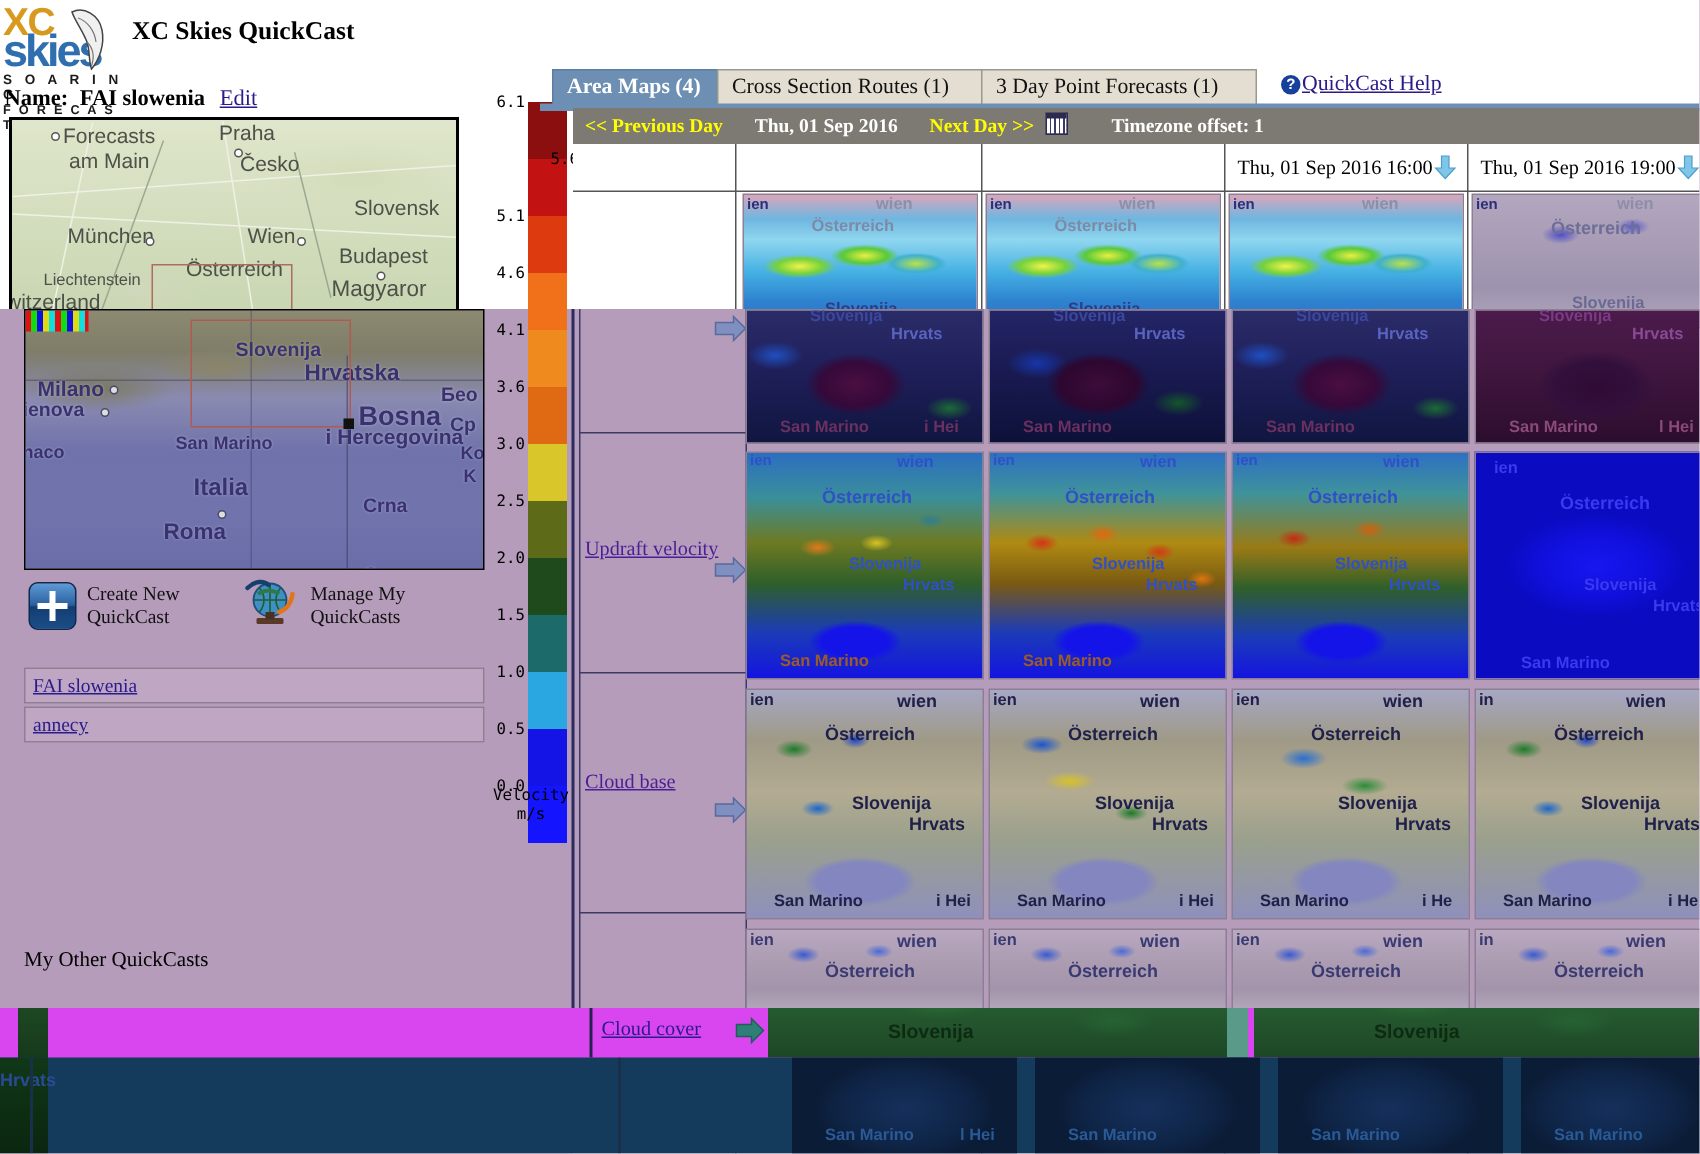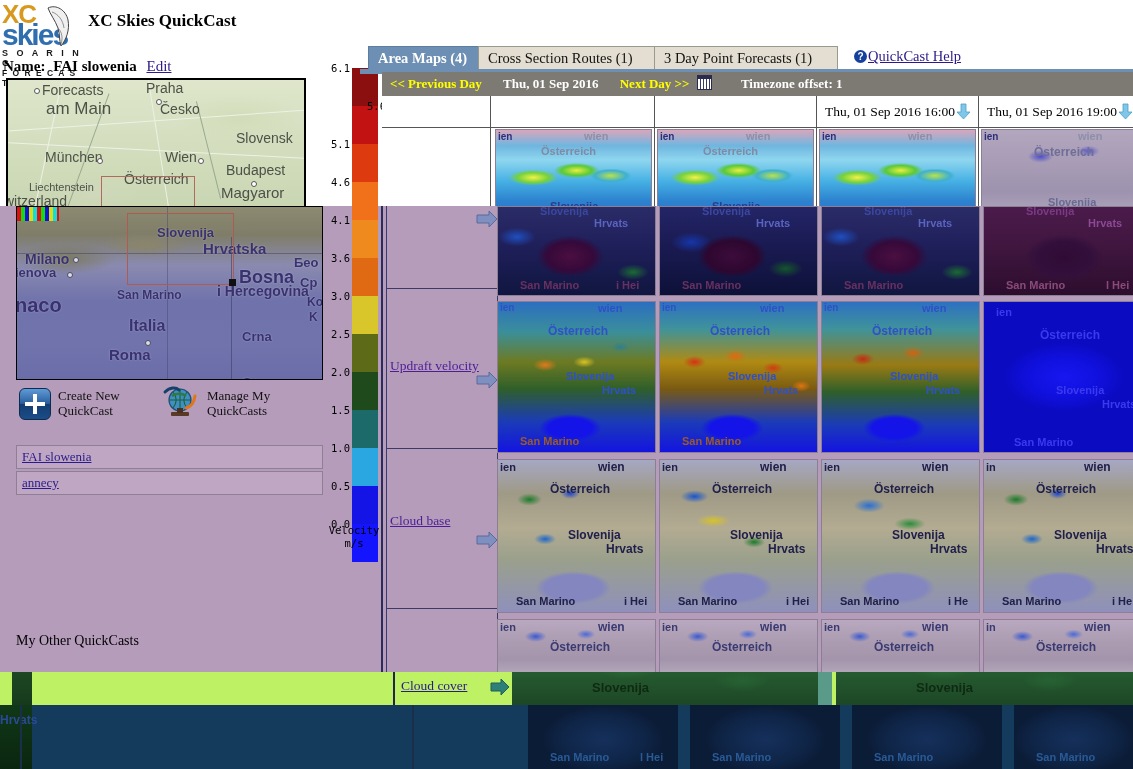--- a/index.html
+++ b/index.html
@@ -164,21 +164,21 @@
       radial-gradient(ellipse 12px 6px at 56% 26%, #4a6ad6 0%, rgba(74,106,214,0) 78%),
       linear-gradient(180deg,#b9a8bf 0%,#ab9cb2 40%,#a394ab 72%,#b5aabd 100%);}
 
   
   .tl{position:absolute;font-family:"Liberation Sans",sans-serif;font-weight:bold;
       pointer-events:none;white-space:nowrap;}
 
   
   #layerA{left:0;top:206px;width:1133px;height:468px;background:#b69cbb;overflow:hidden;}
   
-  #layerB{left:0;top:672px;width:1133px;height:38px;background:#bef264;overflow:hidden;}
+  #layerB{left:0;top:672px;width:1133px;height:38px;background:#d946ef;overflow:hidden;}
   
   #layerC{left:0;top:705px;width:1133px;height:64px;background:#143a5c;overflow:hidden;}
 
   
   #map-detail{left:16px;top:206px;width:305px;height:172px;border:1px solid #000;overflow:hidden;
     background:
       radial-gradient(ellipse 70px 22px at 16% 30%, #7b7a63 0%, rgba(123,122,99,0) 72%),
       radial-gradient(ellipse 60px 18px at 42% 22%, #8a8569 0%, rgba(138,133,105,0) 72%),
       linear-gradient(180deg,#8d8a72 0%,#7f7d68 16%,#8a8ab0 34%,#6f72ab 55%,#7173ad 80%,#6a6da8 100%);}
   .md-label{position:absolute;font-family:"Liberation Sans",sans-serif;font-weight:bold;
@@ -234,21 +234,21 @@
 </div>
 
 <div class="abs" id="map-overview">
   <div class="mo-road" style="left:0;top:40px;width:300px;transform:rotate(-4deg)"></div>
   <div class="mo-road" style="left:0;top:70px;width:300px;transform:rotate(3deg)"></div>
   <div class="mo-road" style="left:40px;top:0;width:1px;height:128px;transform:rotate(12deg)"></div>
   <div class="mo-road" style="left:150px;top:0;width:1px;height:128px;transform:rotate(-9deg)"></div>
   <div class="mo-river" style="left:80px;top:10px;width:1px;height:120px;transform:rotate(20deg)"></div>
   <div class="mo-river" style="left:200px;top:20px;width:1px;height:100px;transform:rotate(-14deg)"></div>
   <div class="mo-label" style="left:34px;top:2px;font-size:14px;">Forecasts</div>
-  <div class="mo-label" style="left:38px;top:19px;font-size:17px;">am Main</div>
+  <div class="mo-label" style="left:38px;top:19px;font-size:14px;">am Main</div>
   <div class="mo-dot" style="left:26px;top:8px;"></div>
   <div class="mo-label" style="left:138px;top:0px;font-size:14px;">Praha</div>
   <div class="mo-dot" style="left:148px;top:19px;"></div>
   <div class="mo-label" style="left:152px;top:21px;font-size:14px;">Česko</div>
   <div class="mo-label" style="left:228px;top:50px;font-size:14px;">Slovensk</div>
   <div class="mo-label" style="left:37px;top:69px;font-size:14px;">München</div>
   <div class="mo-dot" style="left:89px;top:78px;"></div>
   <div class="mo-label" style="left:157px;top:69px;font-size:14px;">Wien</div>
   <div class="mo-dot" style="left:190px;top:78px;"></div>
   <div class="mo-label" style="left:218px;top:82px;font-size:14px;">Budapest</div>
@@ -373,21 +373,21 @@
     <div class="md-dot" style="left:56px;top:50px;"></div>
     <div class="md-label" style="left:140px;top:18px;font-size:13px;">Slovenija</div>
     <div class="md-label" style="left:186px;top:33px;font-size:15px;">Hrvatska</div>
     <div class="md-label" style="left:277px;top:48px;font-size:13px;">Бео</div>
     <div class="md-label" style="left:222px;top:60px;font-size:18px;">Bosna</div>
     <div class="md-label" style="left:200px;top:76px;font-size:14px;">i Hercegovina</div>
     <div class="md-label" style="left:283px;top:68px;font-size:13px;">Ср</div>
     <div class="md-label" style="left:100px;top:81px;font-size:12px;">San Marino</div>
     <div class="md-label" style="left:-2px;top:58px;font-size:13px;">ienova</div>
     <div class="md-dot" style="left:50px;top:65px;"></div>
-    <div class="md-label" style="left:-2px;top:87px;font-size:20px;text-align:right;">naco</div>
+    <div class="md-label" style="left:-2px;top:87px;font-size:12px;text-align:right;">naco</div>
     <div class="md-label" style="left:112px;top:110px;font-size:16px;">Italia</div>
     <div class="md-label" style="left:92px;top:139px;font-size:15px;">Roma</div>
     <div class="md-dot" style="left:128px;top:133px;"></div>
     <div class="md-label" style="left:225px;top:122px;font-size:13px;">Crna</div>
     <div class="md-label" style="left:225px;top:139px;font-size:13px;margin-top:29px;">Gora</div>
     <div class="md-label" style="left:290px;top:88px;font-size:12px;">Ko</div>
     <div class="md-label" style="left:292px;top:103px;font-size:12px;">K</div>
     <div id="md-box"></div>
     <div id="md-pt"></div>
   </div>

